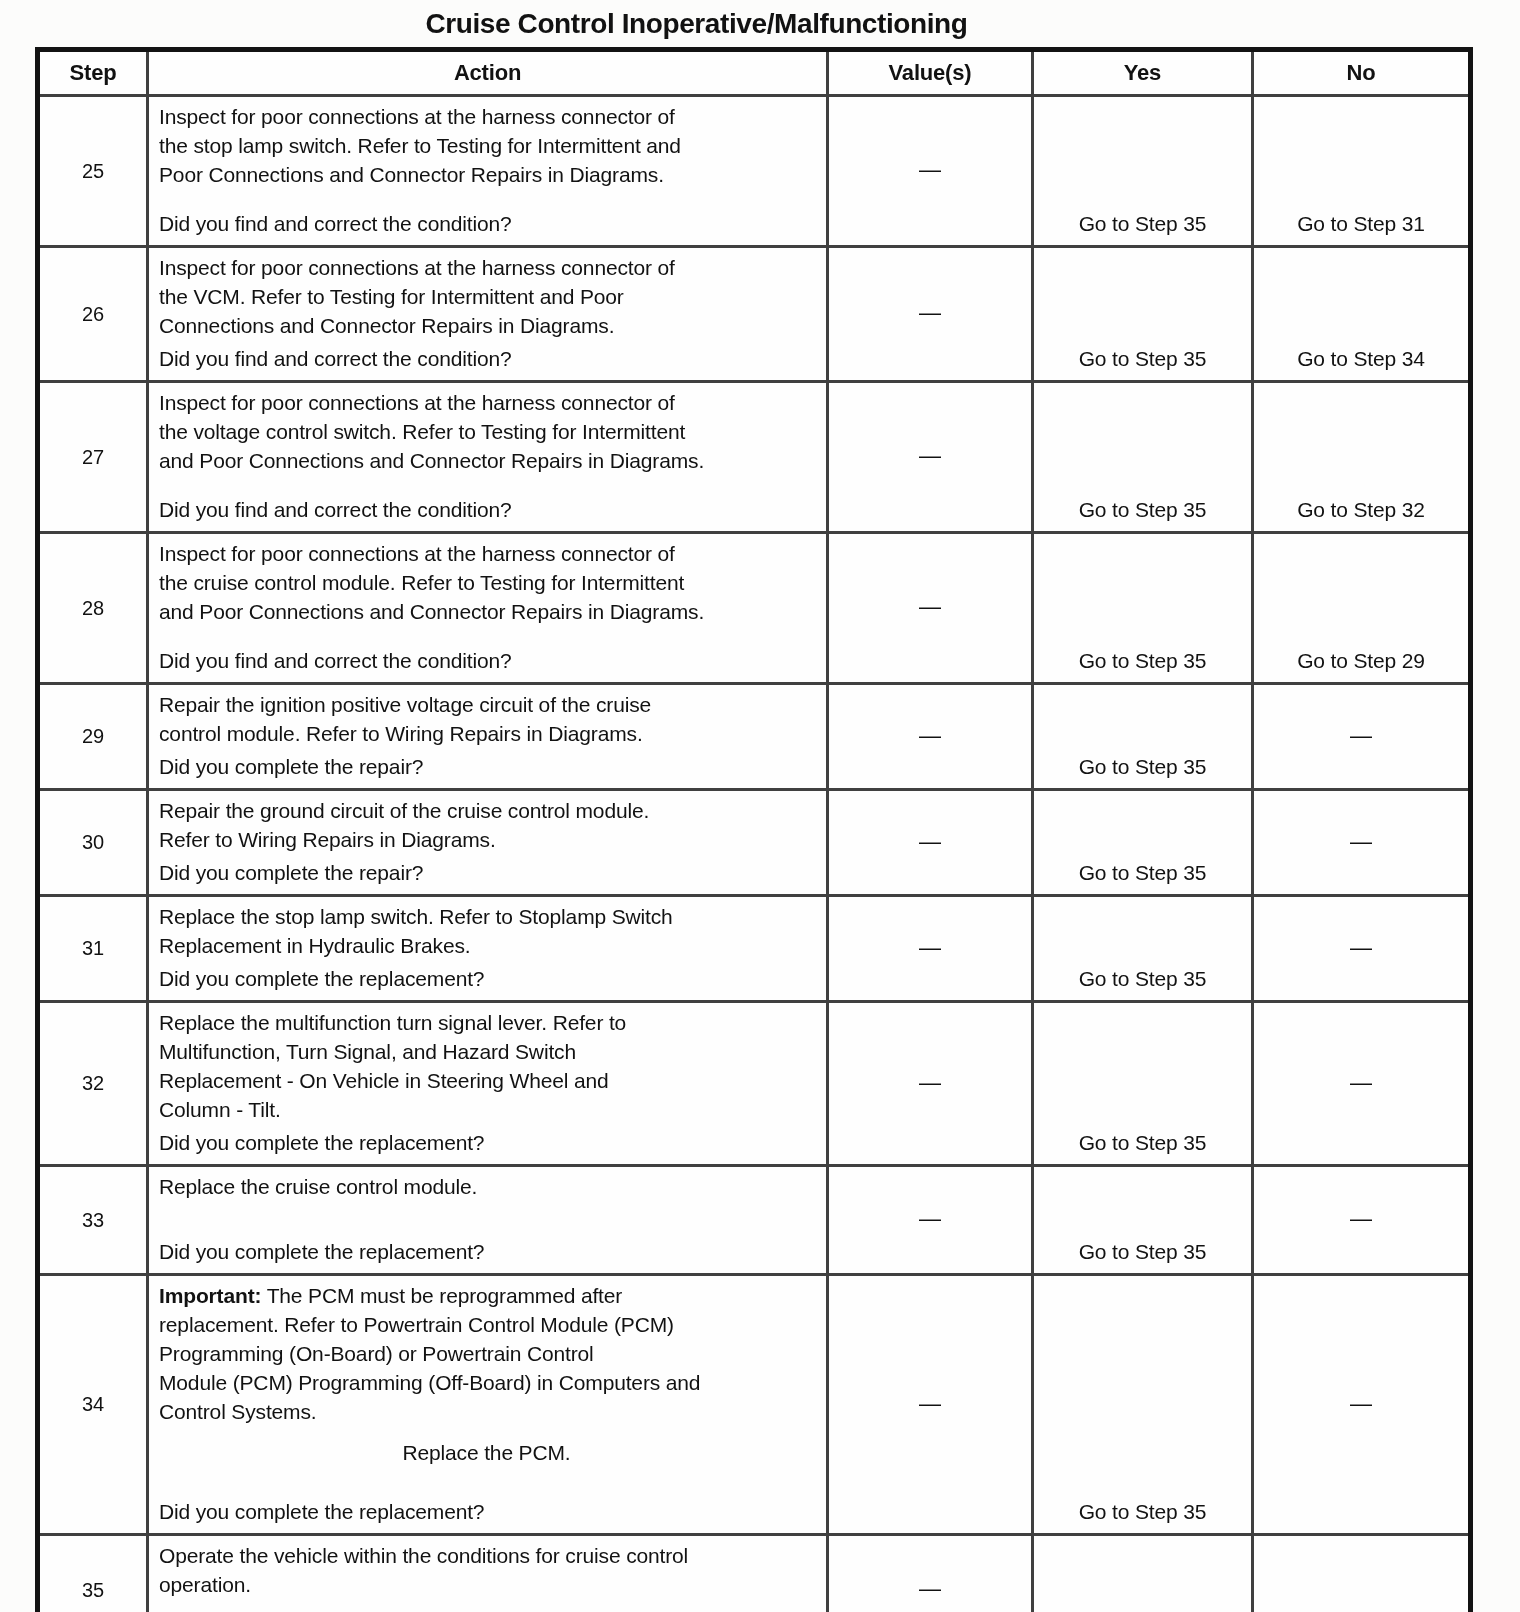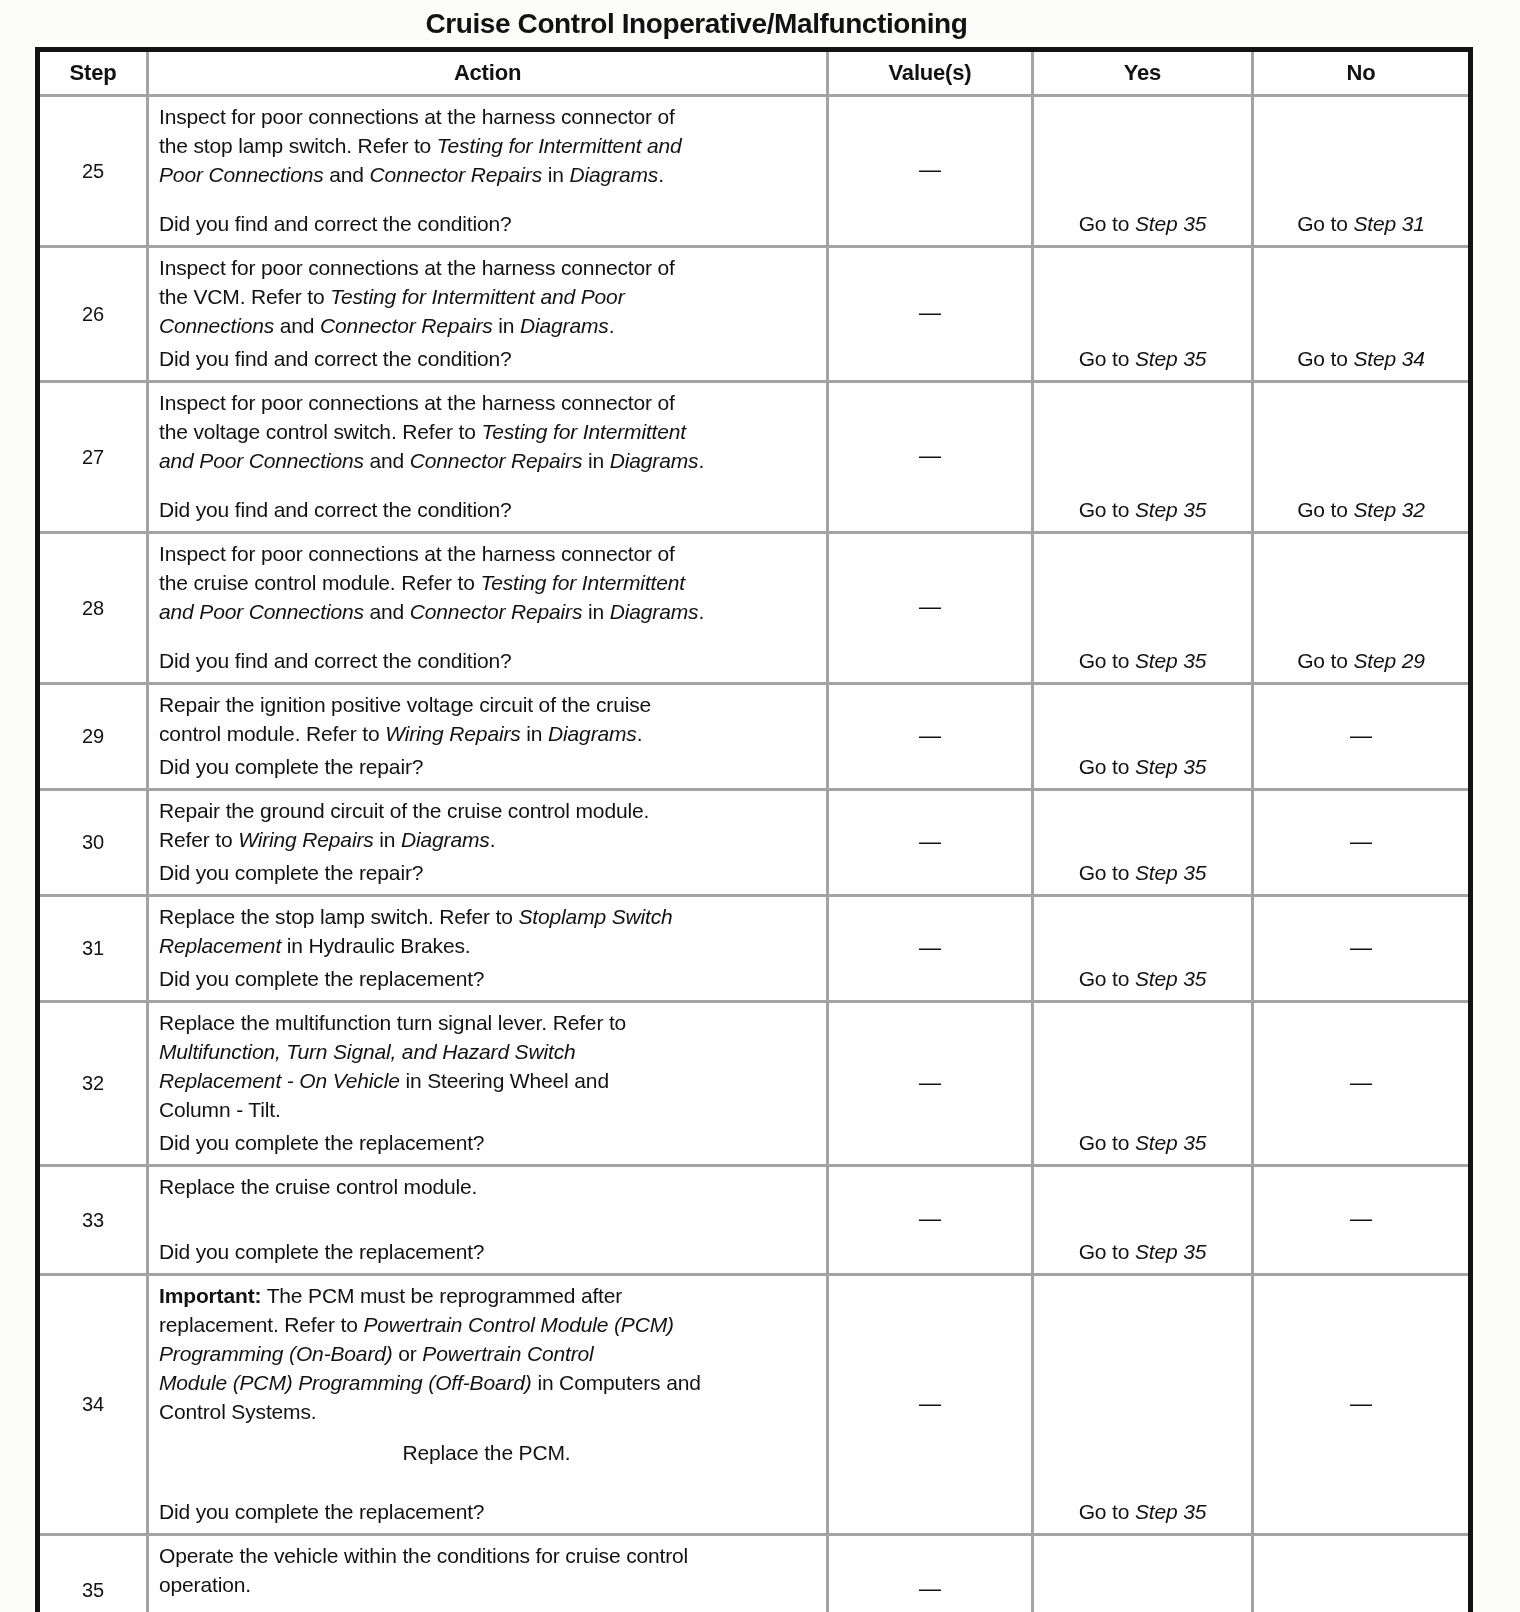--- a/index.html
+++ b/index.html
@@ -22,21 +22,21 @@
     margin-left:35px;
     width:1433px;
     background:#fefefe;
     border:5px solid #131313;
   }
   col.c-step{width:110px;}
   col.c-action{width:680px;}
   col.c-value{width:205px;}
   col.c-yes{width:220px;}
   col.c-no{width:218px;}
-  th,td{border:3px solid #a3a3a3;}
+  th,td{border:3px solid #404040;}
   th{
     height:38px;
     font-size:22px;font-weight:bold;letter-spacing:-0.2px;
     text-align:center;vertical-align:middle;
     padding:2px 4px;
   }
   td{font-size:21px;letter-spacing:-0.15px;line-height:29px;}
   td.step-cell{
     text-align:center;vertical-align:middle;
     font-size:20px;padding:0 4px;
@@ -53,21 +53,21 @@
   td.value-cell,td.yes-cell,td.no-cell{position:relative;padding:0;}
   .cell-dash{
     position:absolute;top:50%;left:0;right:0;
     transform:translateY(-55%);
     text-align:center;font-size:22px;
   }
   .result-goto{
     position:absolute;left:0;right:0;bottom:7px;
     text-align:center;line-height:29px;margin-top:20px;
   }
-  .it{font-style:italic;}
+  .it{}
   .bd{font-weight:bold;margin-top:17px;}
 </style>
 </head>
 <body>
 
 <div class="page">
   <h1 class="doc-title">Cruise Control Inoperative/Malfunctioning</h1>
 
   <table class="diag">
     <colgroup>

